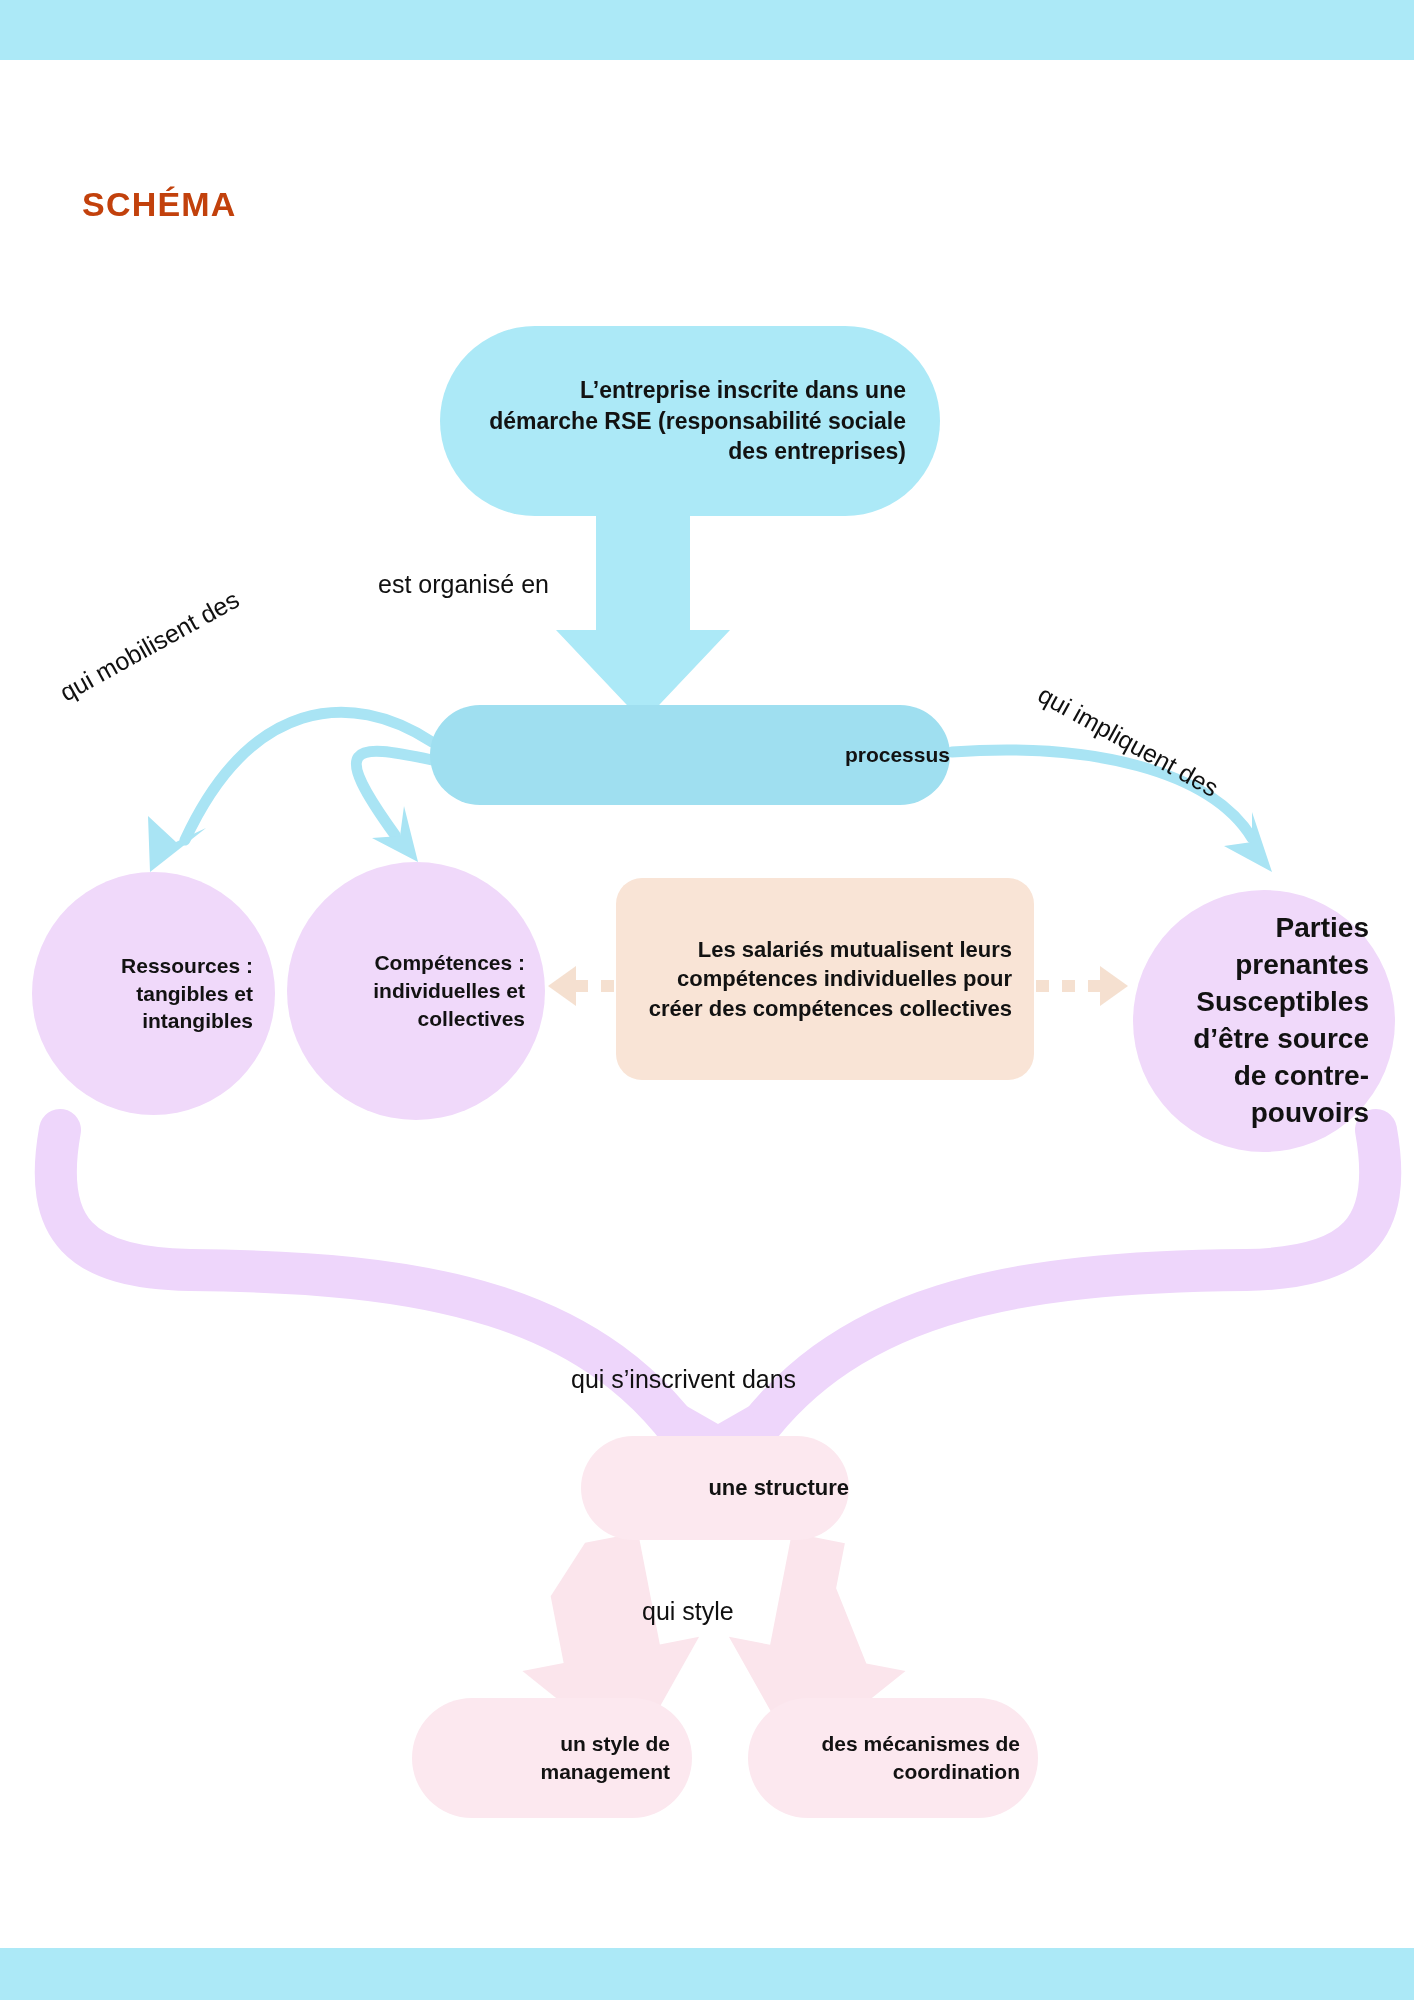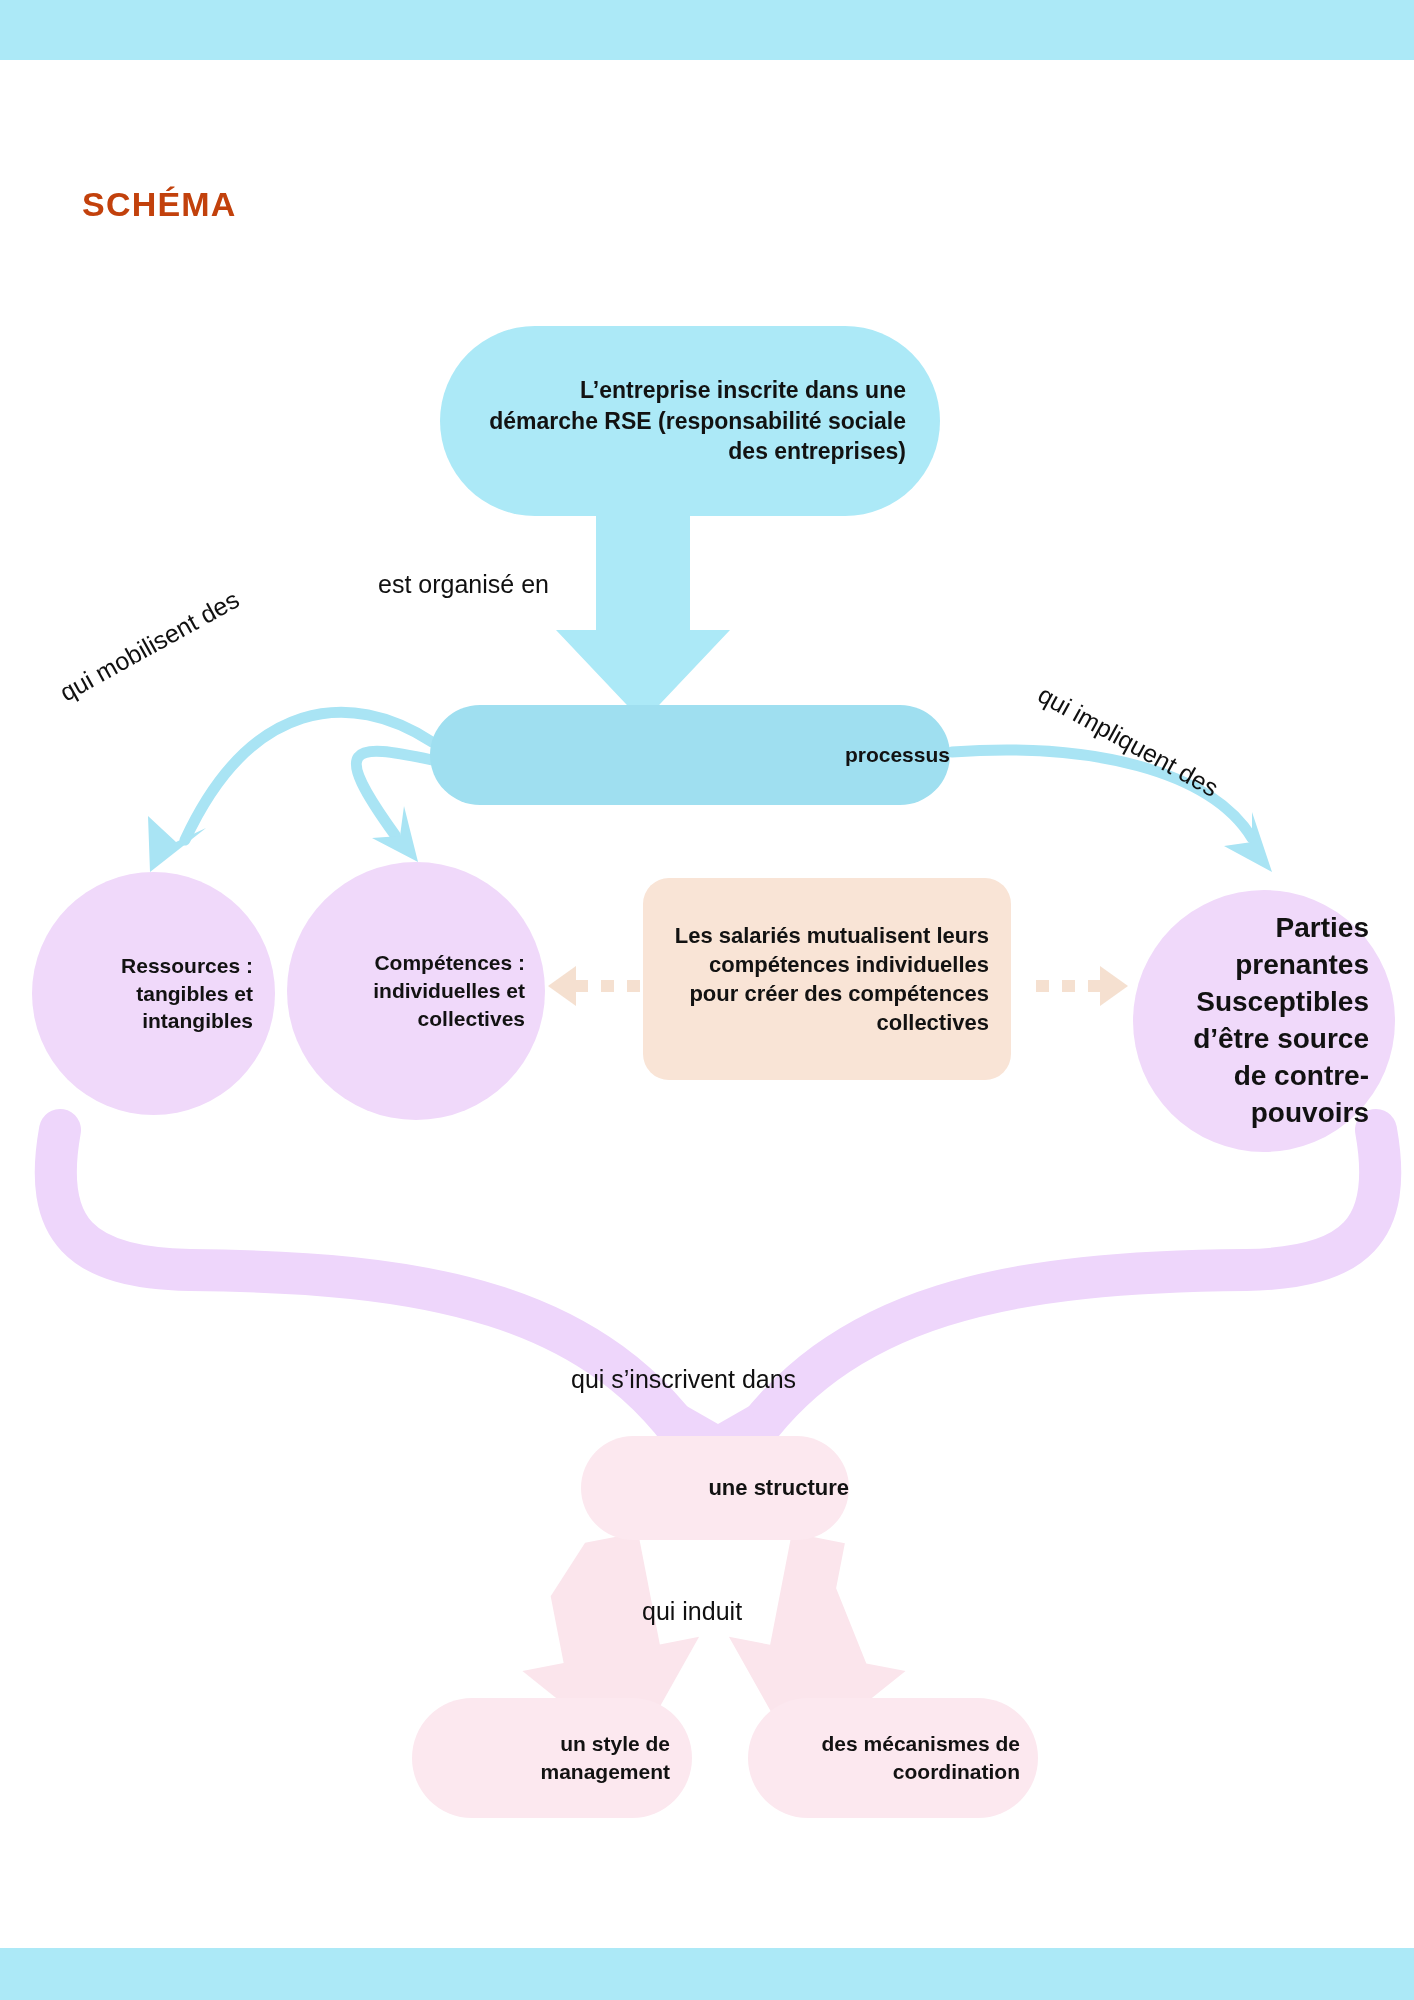--- a/index.html
+++ b/index.html
@@ -56,21 +56,21 @@
     left:287px;top:862px;width:258px;height:258px;
     font-size:21px;padding:0 20px;
   }
   #node-parties{
     left:1133px;top:890px;width:262px;height:262px;
     font-size:28px;padding:0 26px;
   }
 
   
   #node-salaries{
-    left:643px;top:878px;width:368px;height:202px;
+    left:616px;top:878px;width:418px;height:202px;
     background:#f9e4d6;border-radius:26px;
     font-size:22px;padding:0 22px;
   }
 
   
   .edge-label{
     position:absolute;font-size:25px;font-weight:400;color:#101010;
     white-space:nowrap;
   }
   #label-organise{left:378px;top:570px;}
@@ -174,13 +174,13 @@
 </div>
 
 <div class="node" id="node-mecanismes">
   <span>des mécanismes de coordination</span>
 </div>
 
 <div class="edge-label" id="label-organise">est organisé en</div>
 <div class="edge-label" id="label-mobilisent">qui mobilisent des</div>
 <div class="edge-label" id="label-impliquent">qui impliquent des</div>
 <div class="edge-label" id="label-inscrivent">qui s’inscrivent dans</div>
-<div class="edge-label" id="label-induit">qui induit</div>
+<div class="edge-label" id="label-induit">qui style</div>
 
 </body></html>

